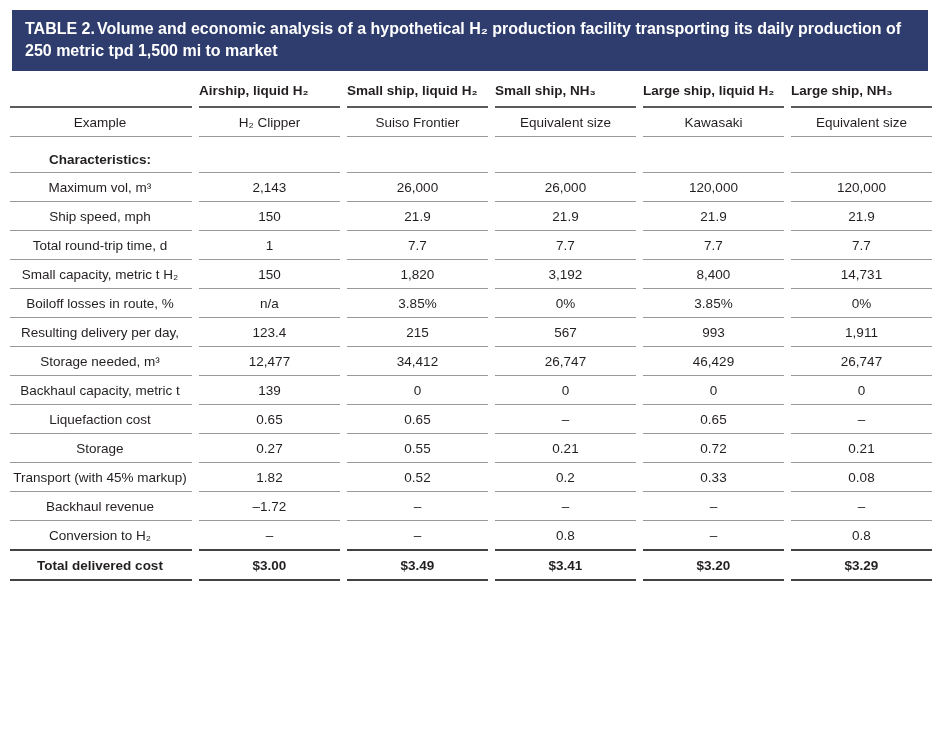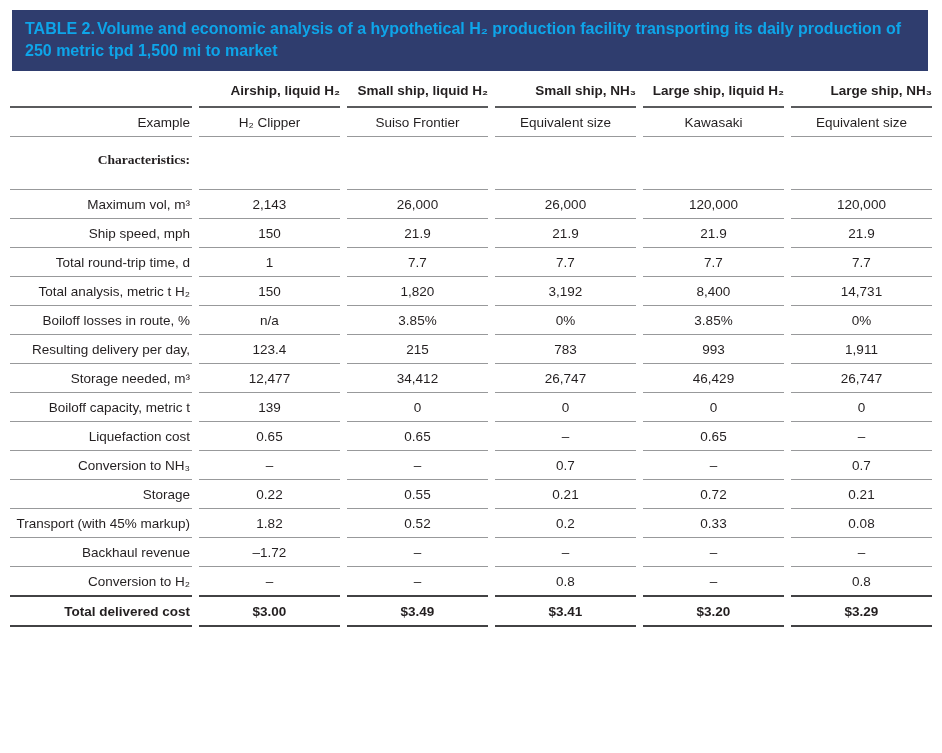--- a/index.html
+++ b/index.html
@@ -14,69 +14,68 @@
     -webkit-font-smoothing: antialiased;
   }
   .page {
     width: 942px;
     height: 753px;
     box-sizing: border-box;
   }
   .banner {
     margin: 10px 14px 0 12px;
     background: #2f3d6e;
-    color: #0ea5e9;
+    color: #ffffff;
     padding: 8px 13px 9px 13px;
     font-size: 16px;
     line-height: 1.38;
     font-weight: bold;
   }
   .banner .tnum {
     font-weight: bold;
     margin-right: 2px;
   }
   table.datatable {
     border-collapse: separate;
     border-spacing: 7px 0;
     table-layout: fixed;
     width: 936px;
     margin: 3px 0 0 3px;
     font-size: 13.5px;
   }
   col.labelcol { width: 182px; }
   th.colhead {
     font-weight: bold;
-    text-align: right;
+    text-align: left;
     vertical-align: bottom;
     padding: 9px 0 8px 0;
     border-bottom: 2px solid #5a5b5d;
     font-size: 13.5px;
     line-height: 15px;
   }
   th.corner {
     border-bottom: 2px solid #5a5b5d;
   }
   td {
     padding: 7px 2px 6px 2px;
     border-bottom: 1px solid #98999b;
     line-height: 15px;
     vertical-align: middle;
   }
   td.lab {
-    text-align: right;
+    text-align: center;
     padding-left: 0;
   }
   td.val {
     text-align: center;
   }
   tr.section td {
     font-weight: bold;
     padding-top: 15px;
-    padding-bottom: 22px;
-    font-family: Liberation Serif, serif;
+    padding-bottom: 5px;
   }
   tr.pre-total td {
     border-bottom: 2px solid #424244;
     margin-left: 44px;
   }
   tr.total td {
     font-weight: bold;
     border-bottom: 2px solid #424244;
   }
 </style>
@@ -143,78 +142,70 @@
         </tr>
         <tr class="data">
           <td class="lab">Total round-trip time, d</td>
           <td class="val">1</td>
           <td class="val">7.7</td>
           <td class="val">7.7</td>
           <td class="val">7.7</td>
           <td class="val">7.7</td>
         </tr>
         <tr class="data">
-          <td class="lab">Total analysis, metric t H₂</td>
+          <td class="lab">Small capacity, metric t H₂</td>
           <td class="val">150</td>
           <td class="val">1,820</td>
           <td class="val">3,192</td>
           <td class="val">8,400</td>
           <td class="val">14,731</td>
         </tr>
         <tr class="data">
           <td class="lab">Boiloff losses in route, %</td>
           <td class="val">n/a</td>
           <td class="val">3.85%</td>
           <td class="val">0%</td>
           <td class="val">3.85%</td>
           <td class="val">0%</td>
         </tr>
         <tr class="data">
           <td class="lab">Resulting delivery per day,</td>
           <td class="val">123.4</td>
           <td class="val">215</td>
-          <td class="val">783</td>
+          <td class="val">567</td>
           <td class="val">993</td>
           <td class="val">1,911</td>
         </tr>
         <tr class="data">
           <td class="lab">Storage needed, m³</td>
           <td class="val">12,477</td>
           <td class="val">34,412</td>
           <td class="val">26,747</td>
           <td class="val">46,429</td>
           <td class="val">26,747</td>
         </tr>
         <tr class="data">
-          <td class="lab">Boiloff capacity, metric t</td>
+          <td class="lab">Backhaul capacity, metric t</td>
           <td class="val">139</td>
           <td class="val">0</td>
           <td class="val">0</td>
           <td class="val">0</td>
           <td class="val">0</td>
         </tr>
         <tr class="data">
           <td class="lab">Liquefaction cost</td>
           <td class="val">0.65</td>
           <td class="val">0.65</td>
           <td class="val">–</td>
           <td class="val">0.65</td>
           <td class="val">–</td>
         </tr>
         <tr class="data">
-          <td class="lab">Conversion to NH₃</td>
-          <td class="val">–</td>
-          <td class="val">–</td>
-          <td class="val">0.7</td>
-          <td class="val">–</td>
-          <td class="val">0.7</td>
-        </tr>
-        <tr class="data">
           <td class="lab">Storage</td>
-          <td class="val">0.22</td>
+          <td class="val">0.27</td>
           <td class="val">0.55</td>
           <td class="val">0.21</td>
           <td class="val">0.72</td>
           <td class="val">0.21</td>
         </tr>
         <tr class="data">
           <td class="lab">Transport (with 45% markup)</td>
           <td class="val">1.82</td>
           <td class="val">0.52</td>
           <td class="val">0.2</td>

